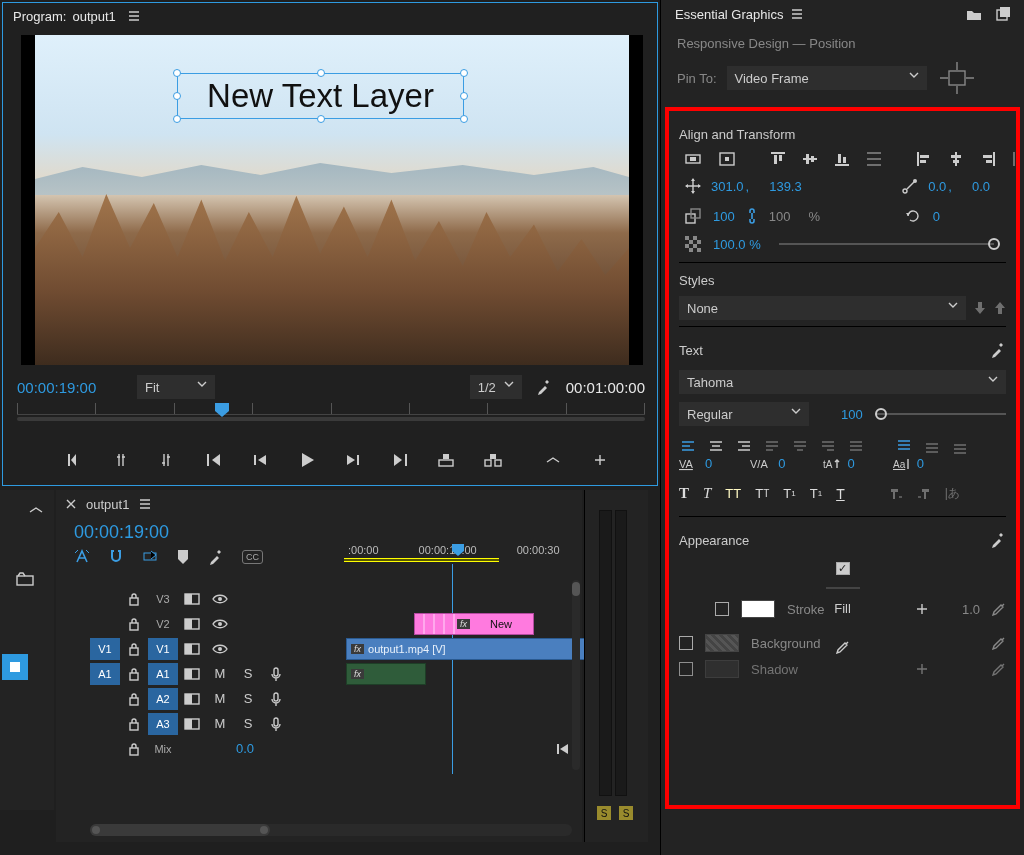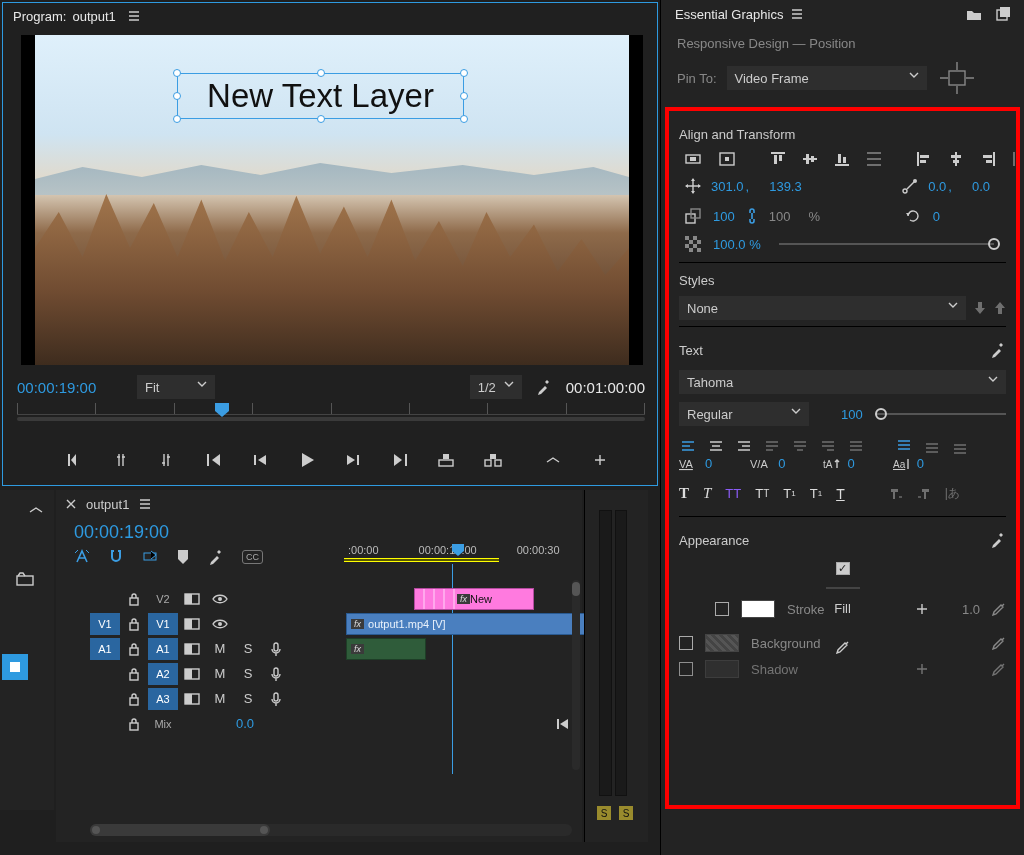--- a/index.html
+++ b/index.html
@@ -273,47 +273,69 @@
       <svg width="12" height="12">
           <path fill="#3b9de3" d="M0 0h12v7l-6 5-6-5z"></path>
         </svg>
     </div>
   </div>
 
   <div style="position:absolute;left:396px;top:74px;width:1px;height:210px;background:#3b9de3;"></div>
 
   <div style="position:absolute;left:34px;top:96px;width:484px;">
 
-
     <div class="tl-track">
       <div style="width:30px;"></div>
       <div class="track-head-cell">
           <svg width="12" height="14">
             <rect class="sIco" x="2" y="6" width="8" height="7"></rect>
             <path class="sIco" d="M4 6V4a2 2 0 014 0v2"></path>
           </svg>
         </div>
-      <div class="track-label nosel">V2</div>
+      <div class="track-label nosel">V3</div>
       <div class="track-head-cell">
           <svg width="16" height="12">
             <rect class="sIco" x="1" y="1" width="14" height="10"></rect>
             <rect class="sIcoF" x="1" y="1" width="7" height="10"></rect>
           </svg>
         </div>
       <div class="track-head-cell">
           <svg width="16" height="12">
             <path class="sIco" d="M1 6c3-5 11-5 14 0-3 5-11 5-14 0z"></path>
             <circle class="sIcoF" cx="8" cy="6" r="2"></circle>
           </svg>
         </div>
+    </div>
+
+    <div class="tl-track">
+      <div style="width:30px;"></div>
+      <div class="track-head-cell">
+          <svg width="12" height="14">
+            <rect class="sIco" x="2" y="6" width="8" height="7"></rect>
+            <path class="sIco" d="M4 6V4a2 2 0 014 0v2"></path>
+          </svg>
+        </div>
+      <div class="track-label nosel">V2</div>
+      <div class="track-head-cell">
+          <svg width="16" height="12">
+            <rect class="sIco" x="1" y="1" width="14" height="10"></rect>
+            <rect class="sIcoF" x="1" y="1" width="7" height="10"></rect>
+          </svg>
+        </div>
+      <div class="track-head-cell">
+          <svg width="16" height="12">
+            <path class="sIco" d="M1 6c3-5 11-5 14 0-3 5-11 5-14 0z"></path>
+            <circle class="sIcoF" cx="8" cy="6" r="2"></circle>
+          </svg>
+        </div>
 
       <div style="position:absolute;left:324px;width:120px;height:22px;background:#ff7adf;border:1px solid #b44aa0;display:flex;align-items:center;">
         <div style="width:42px;height:100%;background:repeating-linear-gradient(90deg,#ff7adf 0 8px,#ffa8ec 8px 10px);"></div>
         <span style="background:#3a3a3a;color:#ddd;font-size:9px;padding:0 3px;font-style:italic;">fx</span>
-        <span style="color:#111;font-size:11px;padding-left:0;">New</span>
+        <span style="color:#111;font-size:11px;padding-left:20px;">New</span>
       </div>
     </div>
 
     <div class="tl-track">
       <div class="track-label sel" style="width:30px;">V1</div>
       <div class="track-head-cell">
           <svg width="12" height="14">
             <rect class="sIco" x="2" y="6" width="8" height="7"></rect>
             <path class="sIco" d="M4 6V4a2 2 0 014 0v2"></path>
           </svg>
@@ -786,21 +808,21 @@
             <text x="0" y="11" font-size="10" fill="#ccc" text-decoration="underline">Aa</text>
             <path class="sIco" d="M15 2v10"></path>
           </svg>
         </span>
       <span class="val">0</span>
     </div>
 
     <div class="ico-row small" style="margin-top:14px;">
       <span class="icon" style="font-weight:900;font-family:Georgia,serif;color:#ddd;font-size:15px;">T</span>
       <span class="icon" style="font-style:italic;font-family:Georgia,serif;color:#ddd;font-size:15px;">T</span>
-      <span class="icon" style="color:#8b5cf6;font-size:13px;">TT</span>
+      <span class="icon" style="color:#fef9c3;font-size:13px;">TT</span>
       <span class="icon" style="color:#ddd;font-size:13px;">T<span style="font-size:10px;">T</span></span>
       <span class="icon" style="color:#ddd;font-size:13px;">T<sup style="font-size:8px;">1</sup></span>
       <span class="icon" style="color:#ddd;font-size:13px;">T<sub style="font-size:8px;">1</sub></span>
       <span class="icon" style="color:#ddd;font-size:14px;text-decoration:underline;">T</span>
       <span style="width:16px"></span>
       <span class="icon faint">
           <svg width="14" height="14">
             <path class="sIcoF" d="M2 2h7v3H6v7H4V5H2z"></path>
             <path class="sIco" d="M10 10h3"></path>
           </svg>

